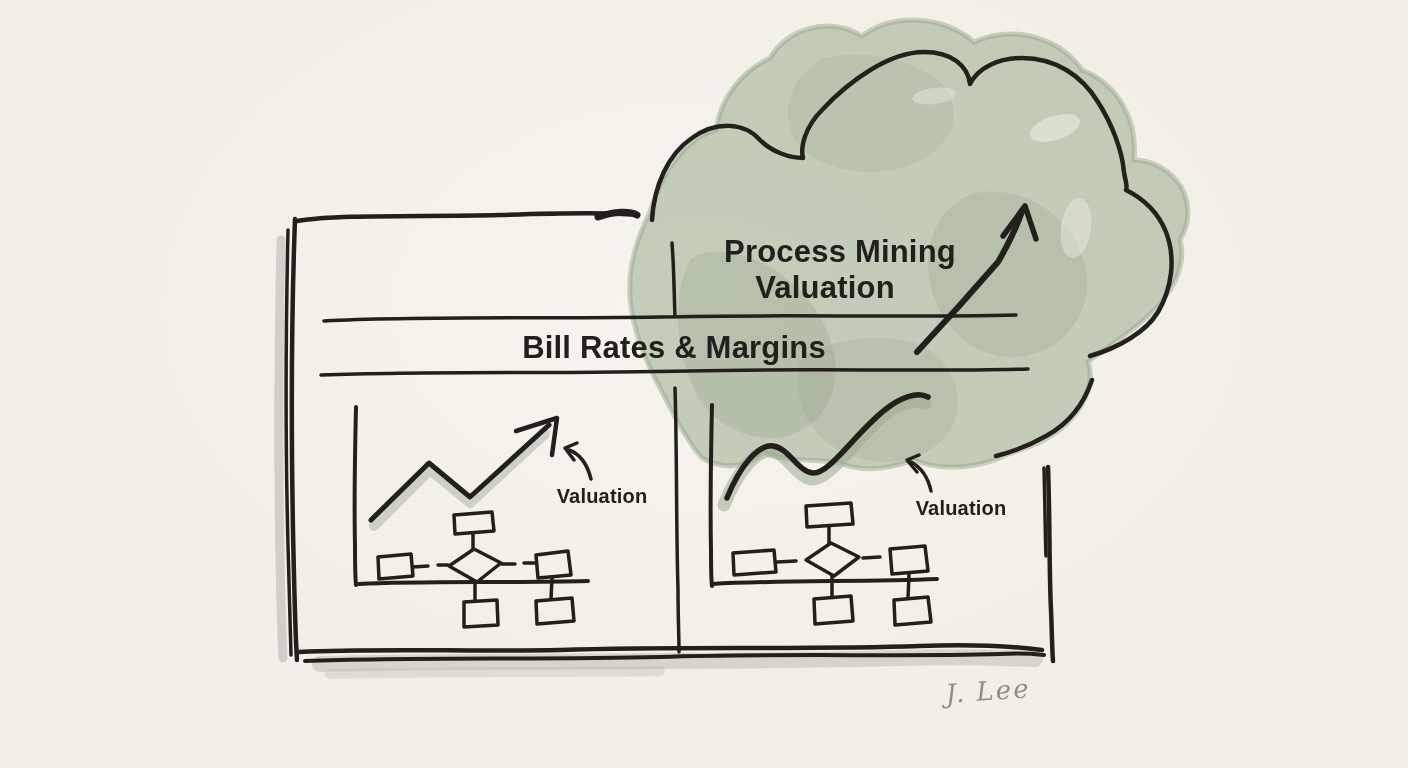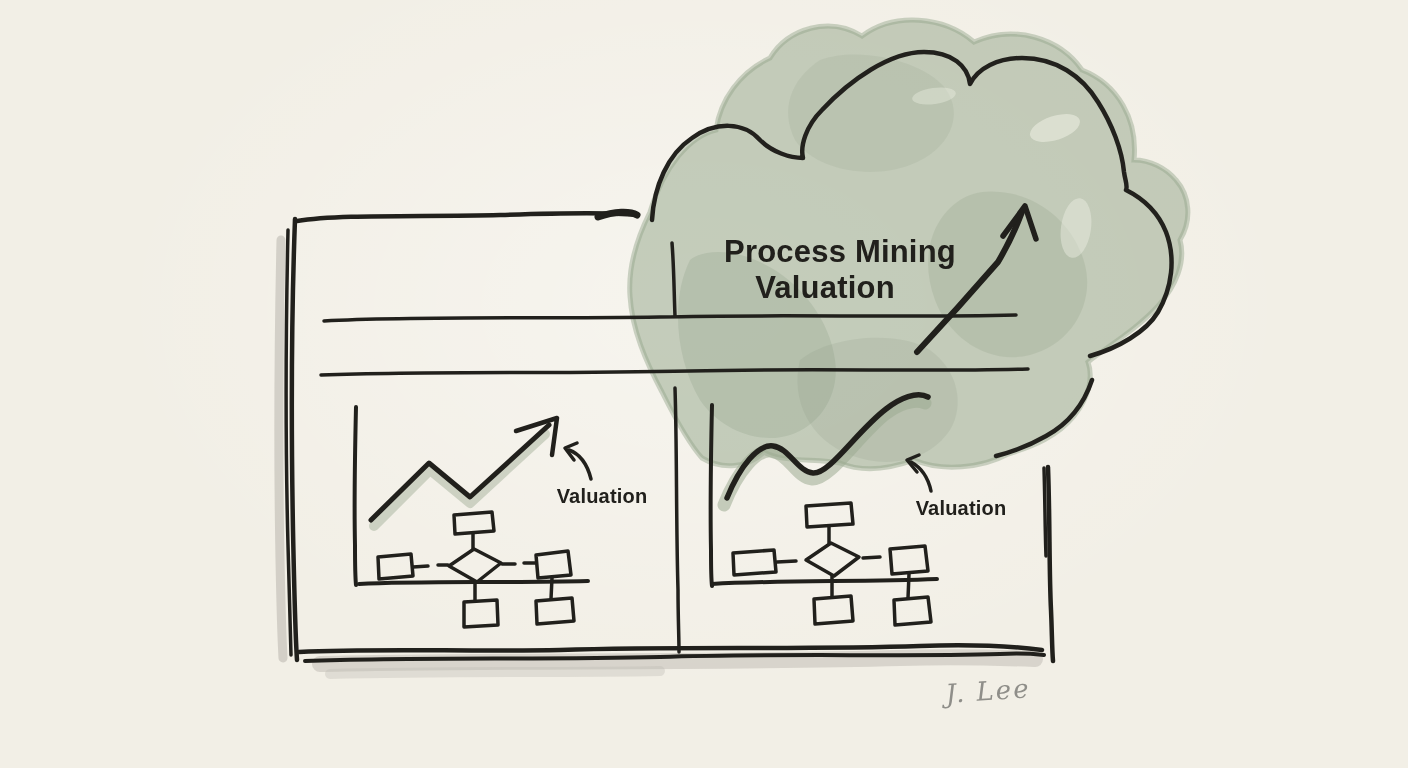--- a/index.html
+++ b/index.html
@@ -156,20 +156,21 @@
       <path stroke-width="5.5" d="M1003,236 L1025,206 L1036,239"></path>
     </g>
   </svg>
 
 
   <div>
     <div class="hand t31 pm-block" style="left:840px;top:234px;">Process Mining</div>
     <div class="hand t31 pm-block" style="left:825px;top:270px;">Valuation</div>
   </div>
 
+  <div class="hand t31" style="left:674px;top:330px;">Bill Rates &amp; Margins</div>
 
 
   <div class="hand t21" style="left:602px;top:485px;">Valuation</div>
 
   <div class="hand t21" style="left:961px;top:497px;">Valuation</div>
 
   <div class="signature" style="left:988px;top:676px;">J. Lee</div>
 </div>
 
 </body></html>

